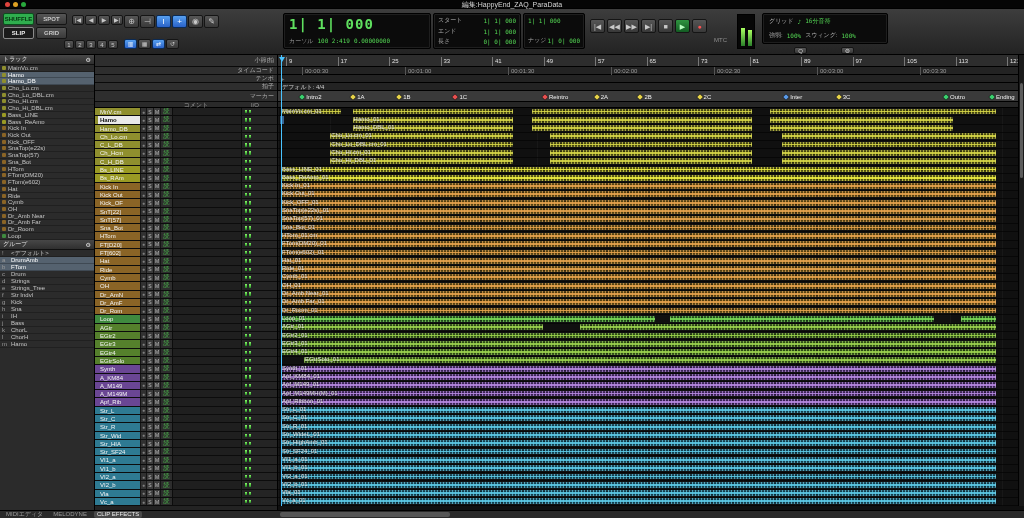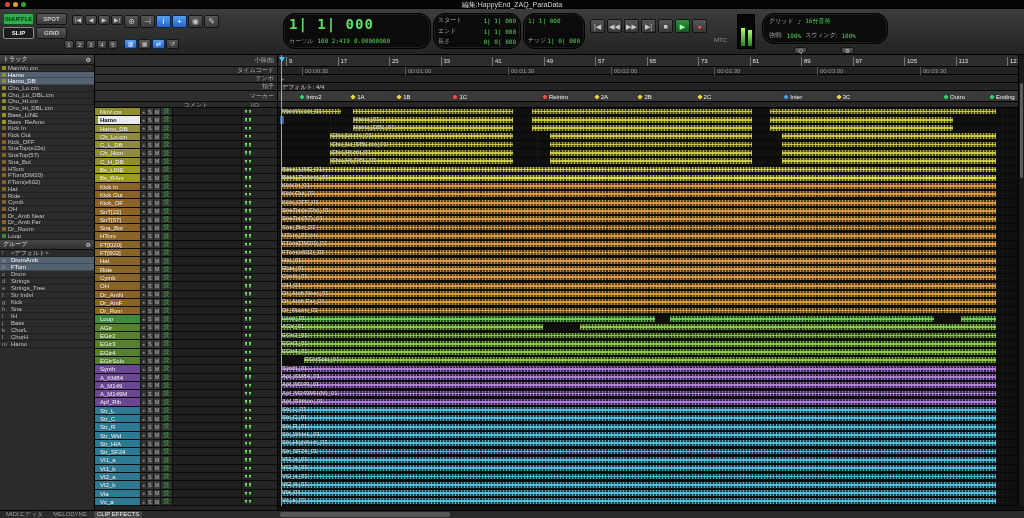--- a/index.html
+++ b/index.html
@@ -20,21 +20,21 @@
   .mode.green{background:#2fae4e;color:#04310e;border-color:#0c4d1e}
   .mode.active{background:#1b1b1b;color:#f0f0f0;border-color:#8a8a8a}
   .mini-transport{position:absolute;left:72px;top:6px;display:flex;gap:1px}
   .mini-transport .btn{width:12px;height:10px}
   .presets{position:absolute;left:64px;top:31px;display:flex;gap:1px}
   .presets .btn{width:10px;height:9px}
   .tools{position:absolute;left:124px;top:6px;display:flex;gap:1px}
   .tools .btn{width:15px;height:13px;font-size:8px}
   .linkers{position:absolute;left:124px;top:30px;display:flex;gap:1px}
   .linkers .btn{width:13px;height:10px}
-  .panel{position:absolute;background:#0b0b0b;border:1px solid #000;border-radius:12px;box-shadow:inset 0 0 0 1px #1e1e1e}
+  .panel{position:absolute;background:#0b0b0b;border:1px solid #000;border-radius:2px;box-shadow:inset 0 0 0 1px #1e1e1e}
   .g{color:#54d854;font-family:"DejaVu Sans Mono",monospace}
   .counter-panel{left:283px;top:4px;width:148px;height:36px;padding:2px 5px}
   .counter-value{font-family:"DejaVu Sans Mono",monospace;font-size:14px;font-weight:bold;color:#5fe05f;letter-spacing:1px;line-height:17px}
   .counter-sub{display:flex;gap:4px;font-size:6px;color:#989898;margin-top:4px}
   .sel-panel{left:433px;top:4px;width:88px;height:36px;padding:2px 4px;display:flex;flex-direction:column;justify-content:space-between}
   .sel-row{display:flex;justify-content:space-between;font-size:6px;color:#a8a8a8;align-items:center}
   .nudge-panel{left:523px;top:4px;width:62px;height:36px;padding:3px 4px;display:flex;flex-direction:column;justify-content:space-between}
   .nudge-row{display:flex;justify-content:space-between;align-items:center;font-size:6px;color:#a8a8a8}
   .transport{position:absolute;left:590px;top:10px;display:flex;gap:2px}
   .transport .btn{width:15px;height:14px;font-size:7px}

